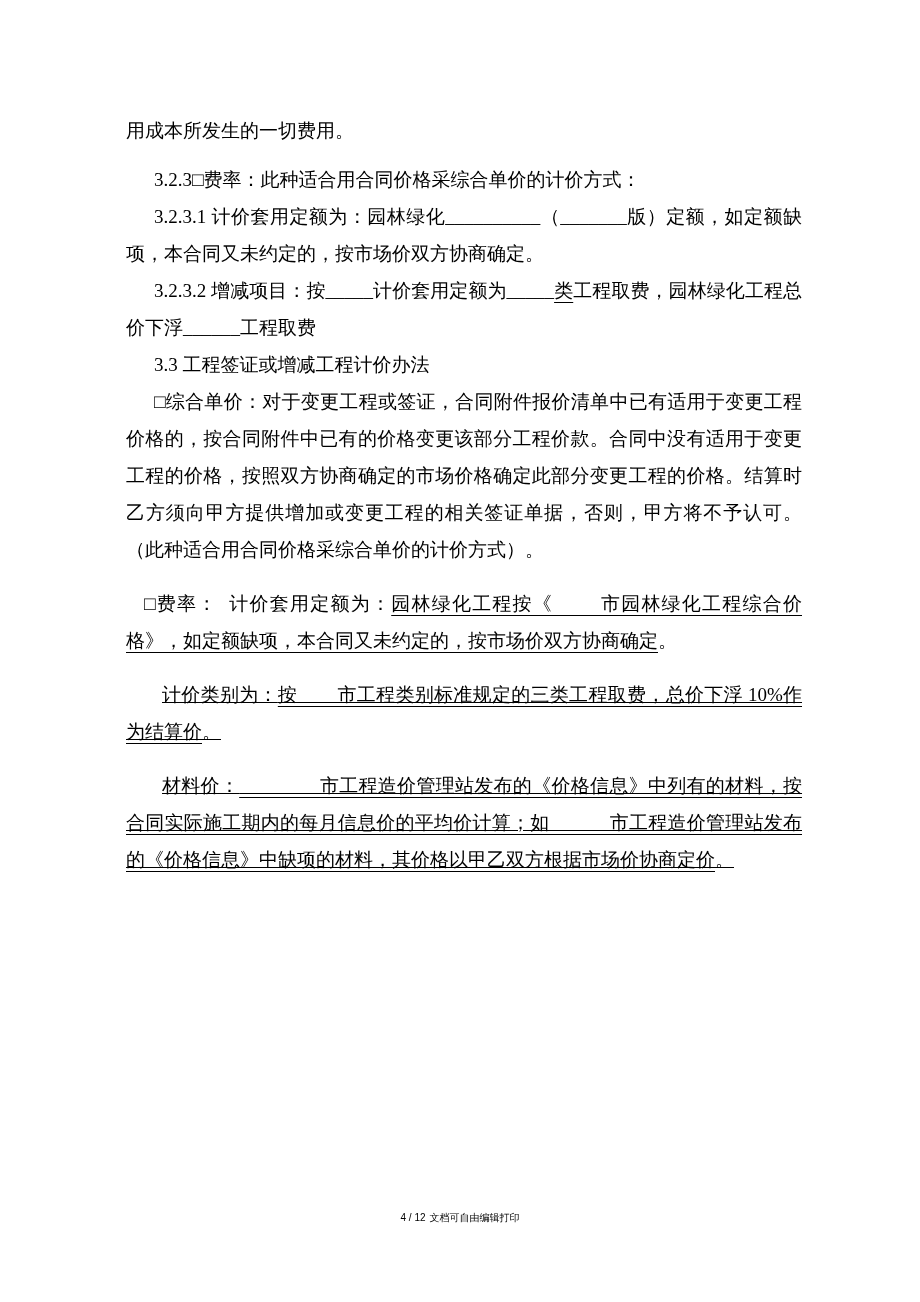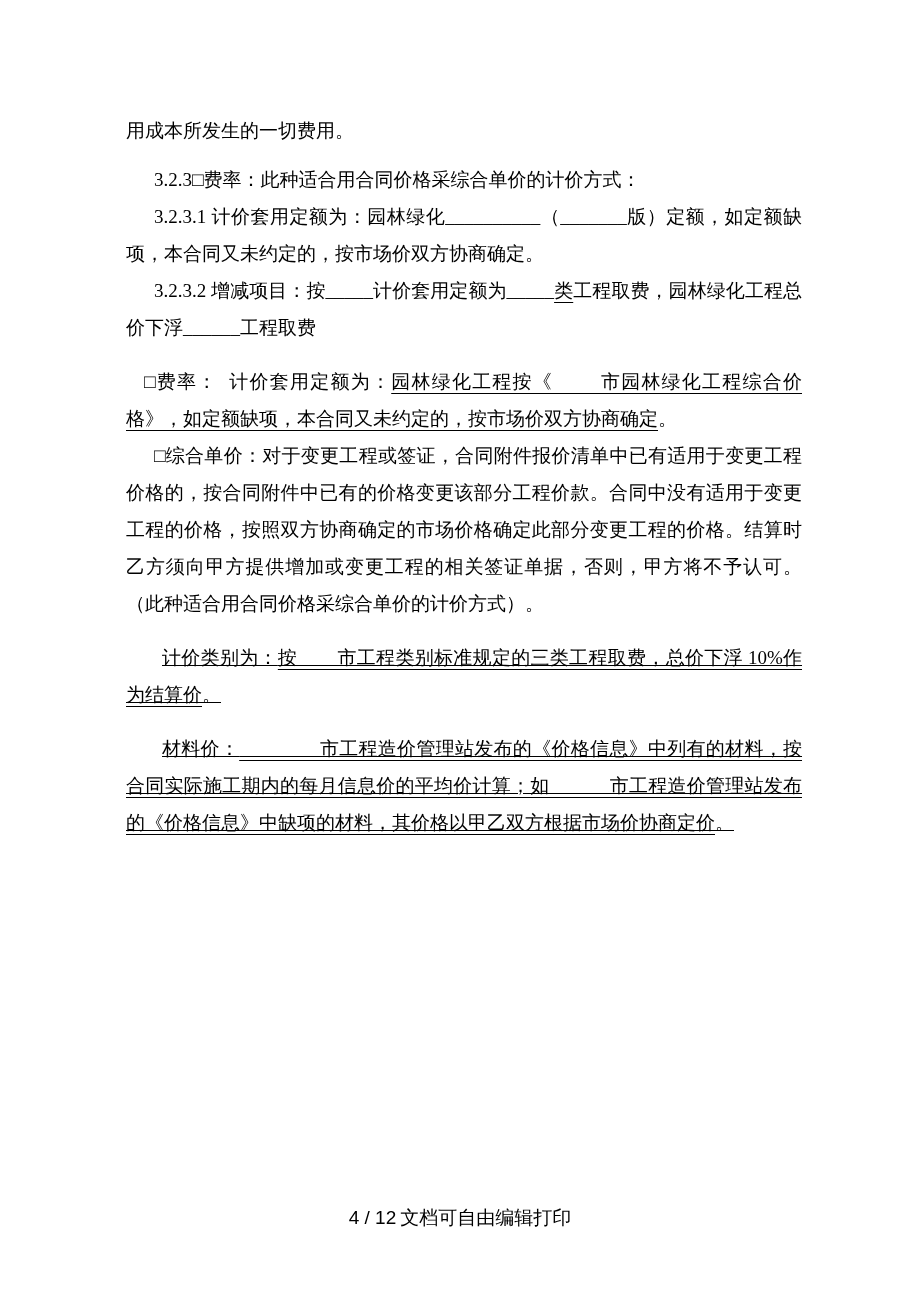--- a/index.html
+++ b/index.html
@@ -37,46 +37,47 @@
     text-decoration-thickness: 1px;
     text-underline-offset: 5px;
   }
   .footer {
     position: absolute;
     top: 1208px;
     left: 0;
     width: 100%;
     text-align: center;
     font-family: "Liberation Sans", "DejaVu Sans", sans-serif;
-    font-size: 19px;
+    font-size: 10px;
     color: #000000;
     line-height: 20px;
   }
   .footer span { margin: 0 2px; }
 </style>
 </head>
 <body>
 
 <div class="page">
 
   <p class="para no-indent"><span>用成本所发生的一切费用。</span></p>
 
   <p class="para sp12"><span>3.2.3□费率：此种适合用合同价格采综合单价的计价方式：</span></p>
 
   <p class="para"><span>3.2.3.1 计价套用定额为：园林绿化</span><span>__________</span><span>（</span><span>_______</span><span>版）定额，如定额缺项，本合同又未约定的，按市场价双方协商确定。</span></p>
 
   <p class="para"><span>3.2.3.2 增减项目：按</span><span>_____</span><span>计价套用定额为</span><span>_____</span><span class="u">类</span><span>工程取费，园林绿化工程总价下浮</span><span>______</span><span>工程取费</span></p>
 
 
 
+  <p class="para"><span>3.3 工程签证或增减工程计价办法</span></p>
 
 
+  <p class="para"><span>□综合单价：对于变更工程或签证，合同附件报价清单中已有适用于变更工程价格的，按合同附件中已有的价格变更该部分工程价款。合同中没有适用于变更工程的价格，按照双方协商确定的市场价格确定此部分变更工程的价格。结算时乙方须向甲方提供增加或变更工程的相关签证单据，否则，甲方将不予认可。（此种适合用合同价格采综合单价的计价方式）。</span></p>
+
   <p class="para sp17 ind-s"><span>□费率：  计价套用定额为：</span><span class="u">园林绿化工程按《        市园林绿化工程综合价格》，如定额缺项，本合同又未约定的，按市场价双方协商确定</span><span>。</span></p>
-
-  <p class="para"><span>□综合单价：对于变更工程或签证，合同附件报价清单中已有适用于变更工程价格的，按合同附件中已有的价格变更该部分工程价款。合同中没有适用于变更工程的价格，按照双方协商确定的市场价格确定此部分变更工程的价格。结算时乙方须向甲方提供增加或变更工程的相关签证单据，否则，甲方将不予认可。（此种适合用合同价格采综合单价的计价方式）。</span></p>
 
   <p class="para sp17 ind-m"><span>计价类别为：</span><span class="u">按        市工程类别标准规定的三类工程取费，总价下浮 10%作为结算价</span><span>。</span></p>
 
   <p class="para sp17 ind-m"><span>材料价：</span><span class="u">                市工程造价管理站发布的《价格信息》中列有的材料，按合同实际施工期内的每月信息价的平均价计算；如            市工程造价管理站发布的《价格信息》中缺项的材料，其价格以甲乙双方根据市场价协商定价</span><span>。</span></p>
 
   <div class="footer"><span>4 / 12</span><span>文档可自由编辑打印</span></div>
 
 </div>
 
 </body></html>

